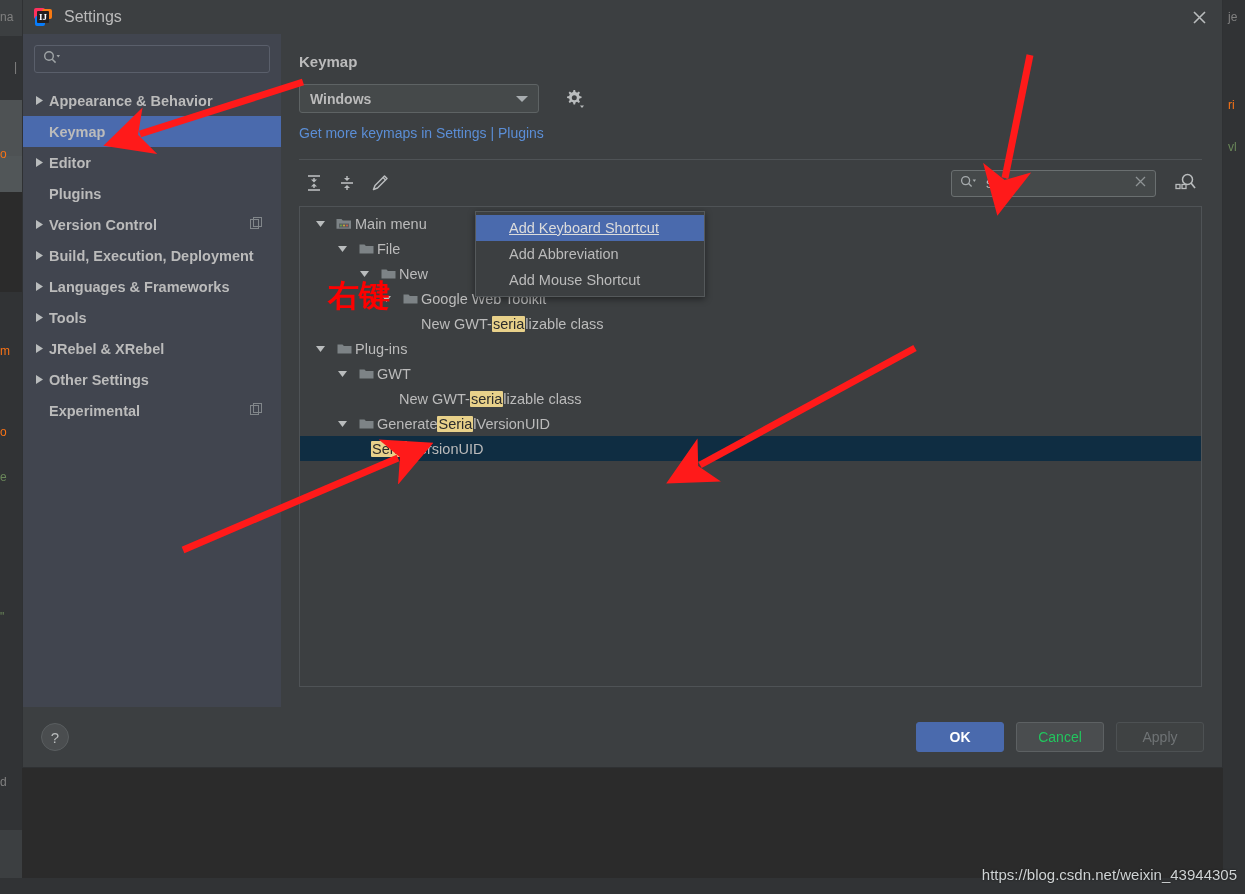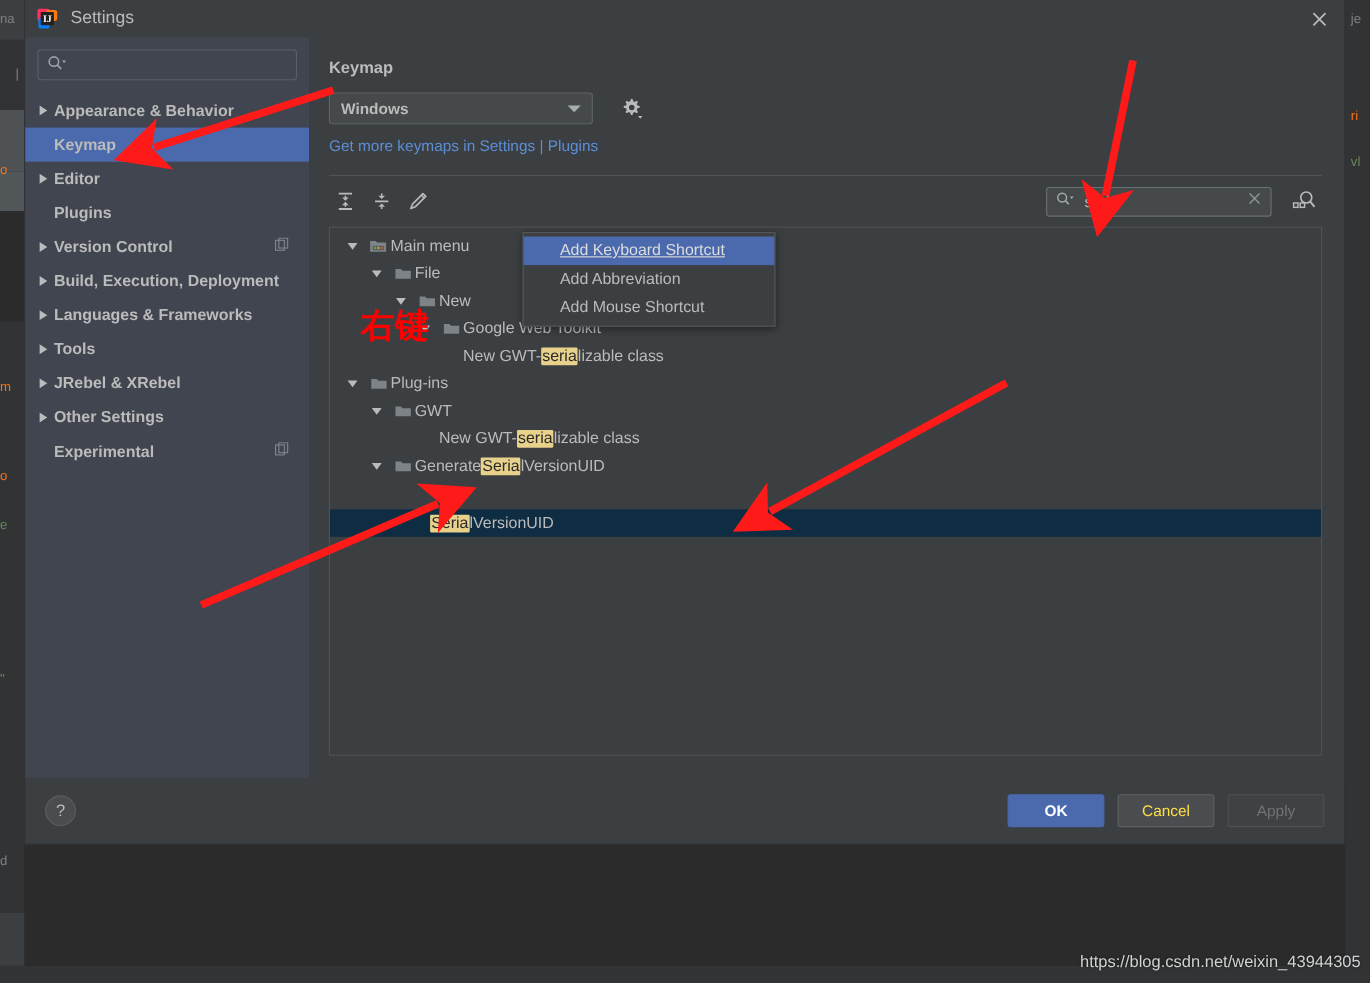--- a/index.html
+++ b/index.html
@@ -193,21 +193,21 @@
     display: flex; align-items: center; justify-content: center;
     margin-left: 18px; cursor: pointer;
   }
   .foot-right { position: absolute; right: 18px; display: flex; align-items: center; }
   .btn {
     height: 30px; min-width: 88px; border-radius: 3px;
     font-size: 14px; display: flex; align-items: center; justify-content: center;
     margin-left: 12px; cursor: pointer;
   }
   .btn.primary { background: #4a6aad; color: #ffffff; font-weight: bold; border: 1px solid #4a6aad; }
-  .btn.normal  { background: #4a4d4f; color: #fde047; border: 1px solid #5d6163; }
+  .btn.normal  { background: #4a4d4f; color: #22c55e; border: 1px solid #5d6163; }
   .btn.disabled{ background: #3f4243; color: #6f7375; border: 1px solid #4d5153; }
 
   
   .bottom-strip {
     position: absolute; left: 0; bottom: 0; width: 1245px; height: 16px;
     background: #313335;
   }
   .watermark {
     position: absolute; right: 8px; bottom: 11px;
     color: #cfd3d4; font-size: 15px; z-index: 60;
@@ -544,21 +544,21 @@
                   <path d="M1,3 L10,3 L5.5,9 Z" fill="#b9bcbd"></path>
                 </svg>
               </span>
               <span class="fi">
                 <svg width="15" height="13" viewBox="0 0 15 13">
                   <path d="M0.5,2.5 h5 l1.4,1.6 h7.6 v7.4 h-14 Z" fill="#7d8386"></path>
                 </svg>
               </span>
               <span><span>Generate</span><span class="hl">Seria</span><span>lVersionUID</span></span>
             </div>
-            <div class="trow selected" style="padding-left: 66px; margin-top: 27px;">
+            <div class="trow selected" style="padding-left: 46px;">
               <span class="tw"></span>
               <span><span class="hl">Seria</span><span>lVersionUID</span></span>
             </div>
           </div>
 
         <div class="cn-note" style="left:28px; top:68px;">右键</div>
 
         <div class="ctxmenu" id="ctxmenu" style="left:175px; top:4px;">
             <div class="ctxitem hover">Add Keyboard Shortcut</div>
             <div class="ctxitem">Add Abbreviation</div>

